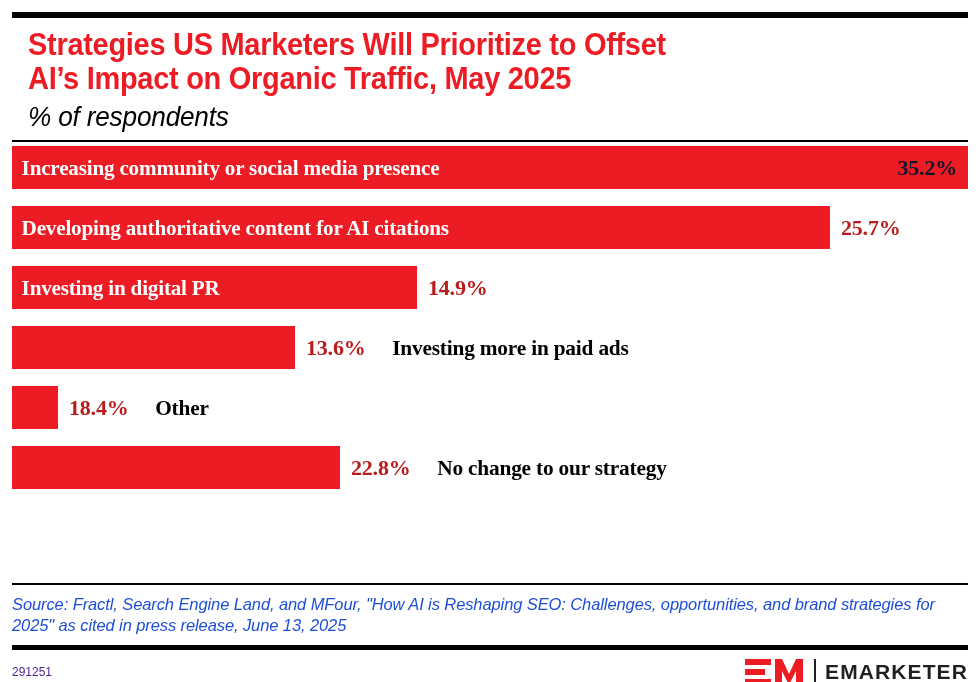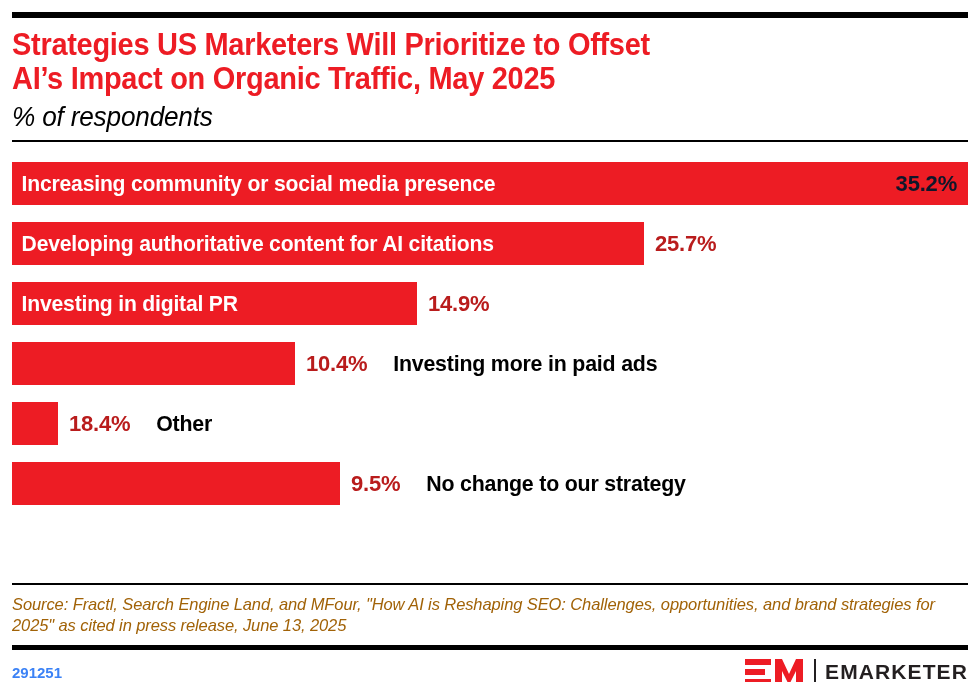--- a/index.html
+++ b/index.html
@@ -34,20 +34,21 @@
     background: #000000;
   }
   .rule-thick-bottom {
     height: 5px;
     background: #000000;
   }
 
   
   .header {
     padding-top: 9px;
+    margin-left: 16px;
   }
   .chart-title {
     color: #ED1C24;
     font-size: 30.5px;
     line-height: 34px;
     font-weight: bold;
     letter-spacing: -0.3px;
     transform: scaleX(0.95);
     transform-origin: left center;
     white-space: nowrap;
@@ -61,21 +62,22 @@
     font-weight: normal;
     letter-spacing: -0.2px;
     margin-top: 6px;
     margin-bottom: 7px;
     transform: scaleX(0.97);
     transform-origin: left center;
   }
 
   
   .plot {
-    padding-top: 20px;
+    padding-top: 4px;
+    font-family: Liberation Serif, serif;
   }
   .bar-row {
     position: relative;
     height: 43px;
     margin-bottom: 17px;
     display: flex;
     align-items: stretch;
   }
   .bar-row:last-child { margin-bottom: 0; }
 
@@ -135,35 +137,35 @@
     position: absolute;
     left: 12px;
     right: 12px;
     bottom: 0;
   }
   .source-text {
     font-size: 16.5px;
     line-height: 21px;
     font-style: italic;
     font-weight: normal;
-    color: #a16207;
+    color: #1d4ed8;
     padding-top: 9px;
     padding-bottom: 9px;
     letter-spacing: -0.1px;
   }
   .footer-bottom {
     display: flex;
     align-items: center;
     justify-content: space-between;
     height: 44px;
   }
   .chart-id {
-    font-size: 15px;
-    font-weight: bold;
-    color: #3b82f6;
+    font-size: 12px;
+    font-weight: normal;
+    color: #4c1d95;
     letter-spacing: 0px;
   }
 
   
   .logo {
     display: flex;
     align-items: center;
     gap: 9px;
   }
   .logo-mark { display: block; }
@@ -199,57 +201,57 @@
   <div class="plot">
 
     <div class="bar-row">
       <div class="bar" style="width:956px">
         <span class="bar-inside-label">Increasing community or social media presence</span>
         <span class="bar-inside-value">35.2%</span>
       </div>
     </div>
 
     <div class="bar-row">
-      <div class="bar" style="width:632px">
+      <div class="bar" style="width:818px">
         <span class="bar-inside-label">Developing authoritative content for AI citations</span>
       </div>
       <div class="outside-group">
         <span class="value-outside">25.7%</span>
       </div>
     </div>
 
     <div class="bar-row">
       <div class="bar" style="width:405px">
         <span class="bar-inside-label">Investing in digital PR</span>
       </div>
       <div class="outside-group">
         <span class="value-outside">14.9%</span>
       </div>
     </div>
 
     <div class="bar-row">
       <div class="bar" style="width:283px"></div>
       <div class="outside-group">
-        <span class="value-outside">10.4%</span>
+        <span class="value-outside">13.6%</span>
         <span class="label-outside">Investing more in paid ads</span>
       </div>
     </div>
 
     <div class="bar-row">
       <div class="bar" style="width:46px"></div>
       <div class="outside-group">
         <span class="value-outside">18.4%</span>
         <span class="label-outside">Other</span>
       </div>
     </div>
 
     <div class="bar-row">
       <div class="bar" style="width:328px"></div>
       <div class="outside-group">
-        <span class="value-outside">9.5%</span>
+        <span class="value-outside">22.8%</span>
         <span class="label-outside">No change to our strategy</span>
       </div>
     </div>
 
   </div>
 
   <div class="footer">
     <div class="rule-thin"></div>
     <div class="source-text">Source: Fractl, Search Engine Land, and MFour, "How AI is Reshaping SEO: Challenges, opportunities, and brand strategies for 2025" as cited in press release, June 13, 2025</div>
     <div class="rule-thick-bottom"></div>

